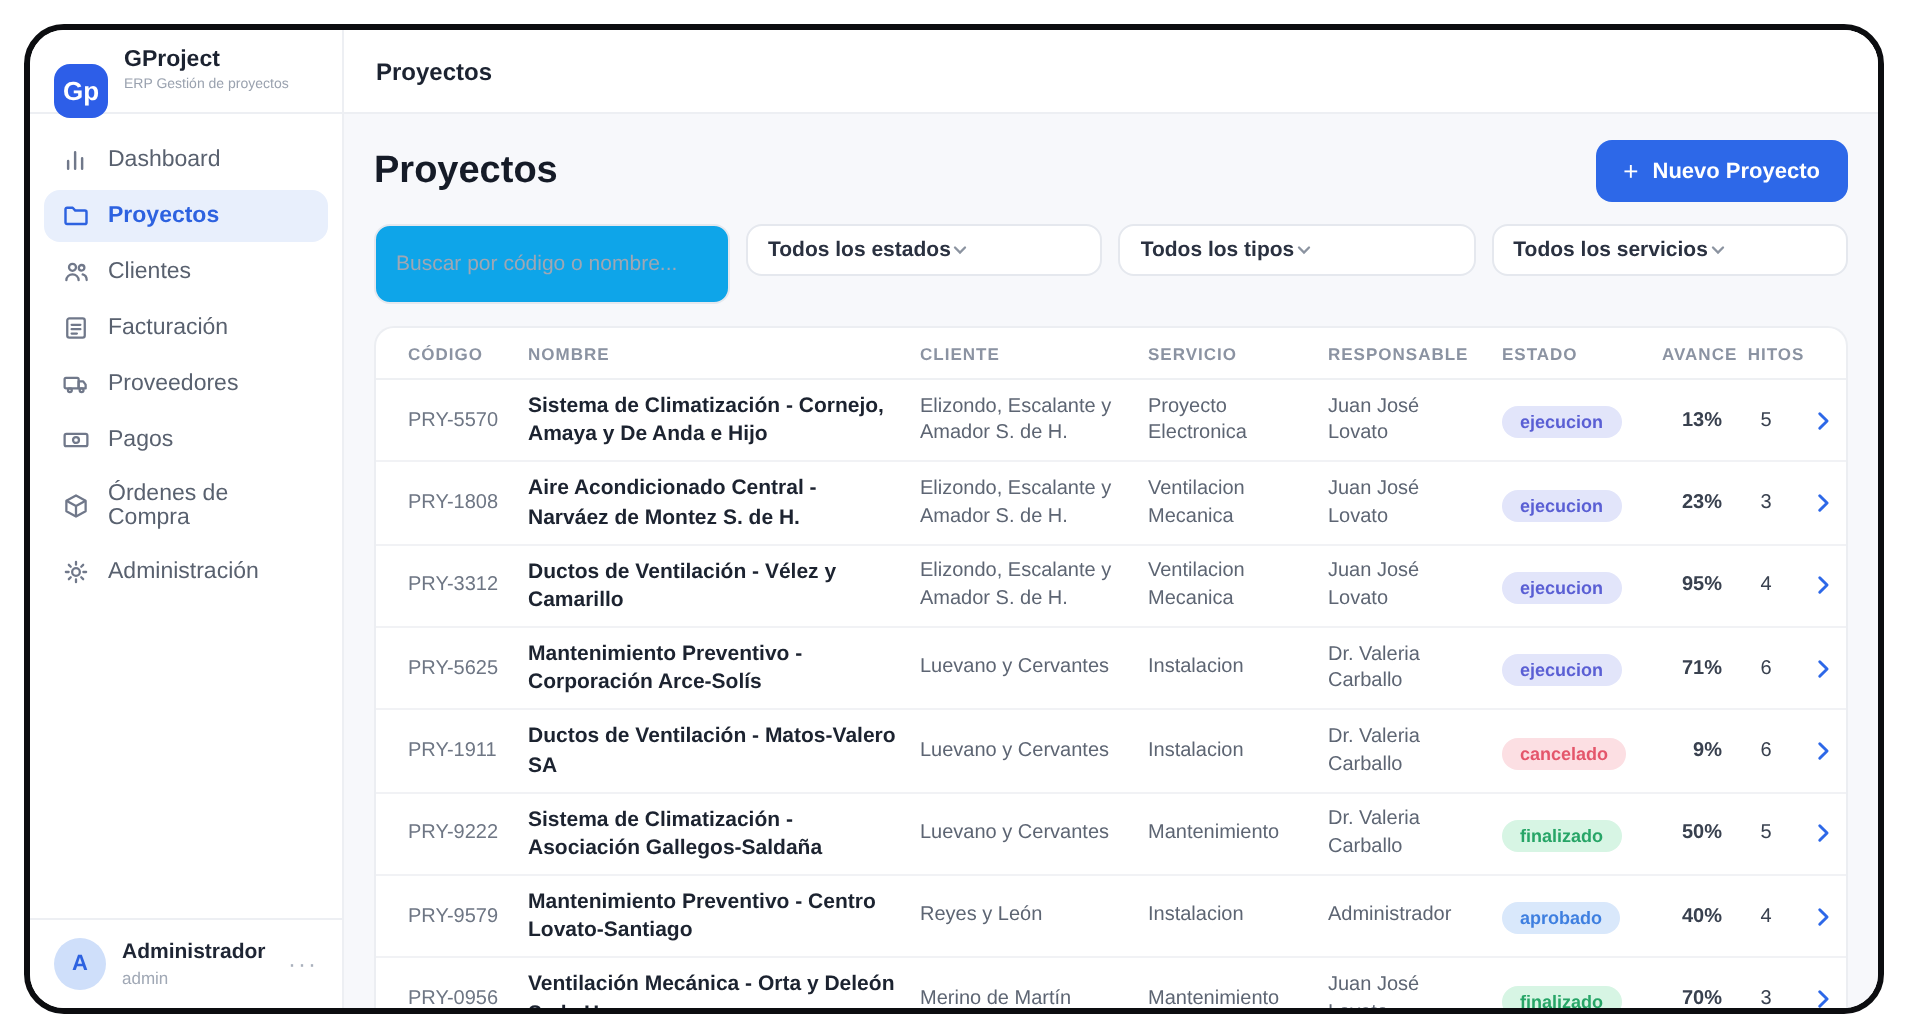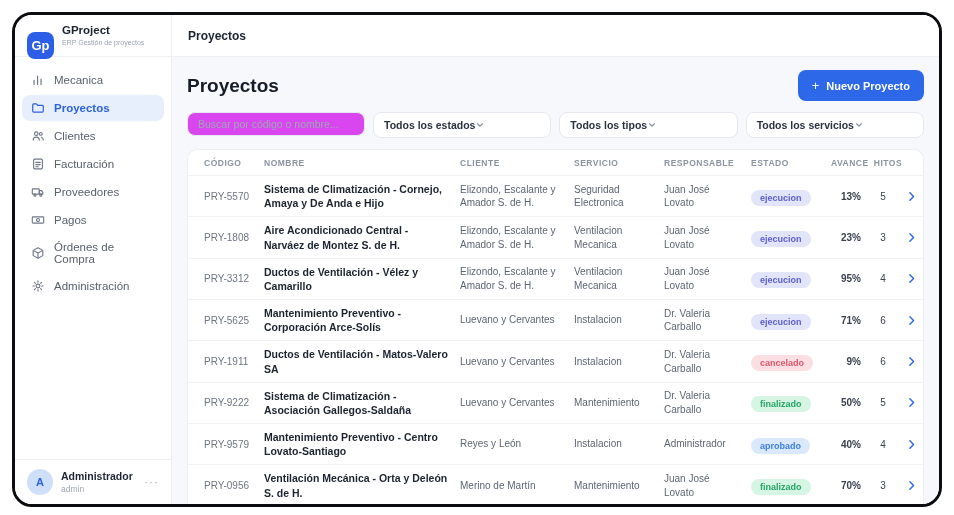--- a/index.html
+++ b/index.html
@@ -69,22 +69,22 @@
   .page-title { font-size:19px; font-weight:bold; color:#151b27; }
   .btn-primary {
     background:#2d68e8; color:#fff; border:none; border-radius:8px;
     font-size:11px; font-weight:bold; padding:8px 14px; cursor:pointer;
     display:flex; align-items:center; gap:7px;
     font-family:"Liberation Sans", sans-serif;
   }
   .btn-plus { font-size:13px; font-weight:normal; }
   .filters { display:flex; gap:8px; margin-top:11px; }
   .search-input {
-    width:178px; height:24px; border:1px solid #e5e8ee; border-radius:8px;
-    background:#d946ef; padding:0 10px; font-size:10.5px; color:#323a47;
+    width:178px; height:40px; border:1px solid #e5e8ee; border-radius:8px;
+    background:#0ea5e9; padding:0 10px; font-size:10.5px; color:#323a47;
     font-family:"Liberation Sans", sans-serif; outline:none;
   }
   .search-input::placeholder { color:#9fa7b4; }
   .select {
     flex:1; height:26px; border:1px solid #e5e8ee; border-radius:8px;
     background:#fff; display:flex; align-items:center; justify-content:flex-start;
     padding:0 10px; font-size:10.5px; font-weight:bold; color:#2a3140; cursor:pointer;
   }
   .select .chev-down { color:#8b93a0; display:flex; }
   
@@ -129,21 +129,21 @@
       </div>
     </div>
 
     <nav class="nav">
       <div class="nav-item">
         <span class="nicon">
           <svg width="14" height="14" viewBox="0 0 16 16" fill="none" stroke="currentColor" stroke-width="1.4" stroke-linecap="round">
               <path d="M3.5 13V8.5M7.5 13V3.5M11.5 13V7"></path>
             </svg>
         </span>
-        <span>Mecanica</span>
+        <span>Dashboard</span>
       </div>
       <div class="nav-item active">
         <span class="nicon">
           <svg width="14" height="14" viewBox="0 0 16 16" fill="none" stroke="currentColor" stroke-width="1.4" stroke-linejoin="round">
               <path d="M2 4.2c0-.5.4-.9.9-.9h3.2l1.5 1.6h5.5c.5 0 .9.4.9.9v5.9c0 .5-.4.9-.9.9H2.9c-.5 0-.9-.4-.9-.9z"></path>
             </svg>
         </span>
         <span>Proyectos</span>
       </div>
       <div class="nav-item">
@@ -270,21 +270,21 @@
           <div class="c">ESTADO</div>
           <div class="c" style="text-align:left;">AVANCE</div>
           <div class="c" style="text-align:center;padding-right:0;">HITOS</div>
           <div class="c"></div>
         </div>
         <div id="tbody">
   <div class="trow">
     <div class="c code">PRY-5570</div>
     <div class="c name">Sistema de Climatización - Cornejo, Amaya y De Anda e Hijo</div>
     <div class="c client">Elizondo, Escalante y Amador S. de H.</div>
-    <div class="c service">Seguridad Electronica</div>
+    <div class="c service">Proyecto Electronica</div>
     <div class="c resp">Juan José Lovato</div>
     <div class="c estado"><span class="badge" style="background: rgb(226, 229, 250); color: rgb(90, 95, 212);">ejecucion</span></div>
     <div class="c avance">13%</div>
     <div class="c hitos">5</div>
     <div class="c chev">
       <svg width="13" height="13" viewBox="0 0 16 16" fill="none" stroke="currentColor" stroke-width="1.8" stroke-linecap="round" stroke-linejoin="round">
                   <path d="M6 3.5L10.5 8L6 12.5"></path>
                 </svg>
     </div>
   </div>

